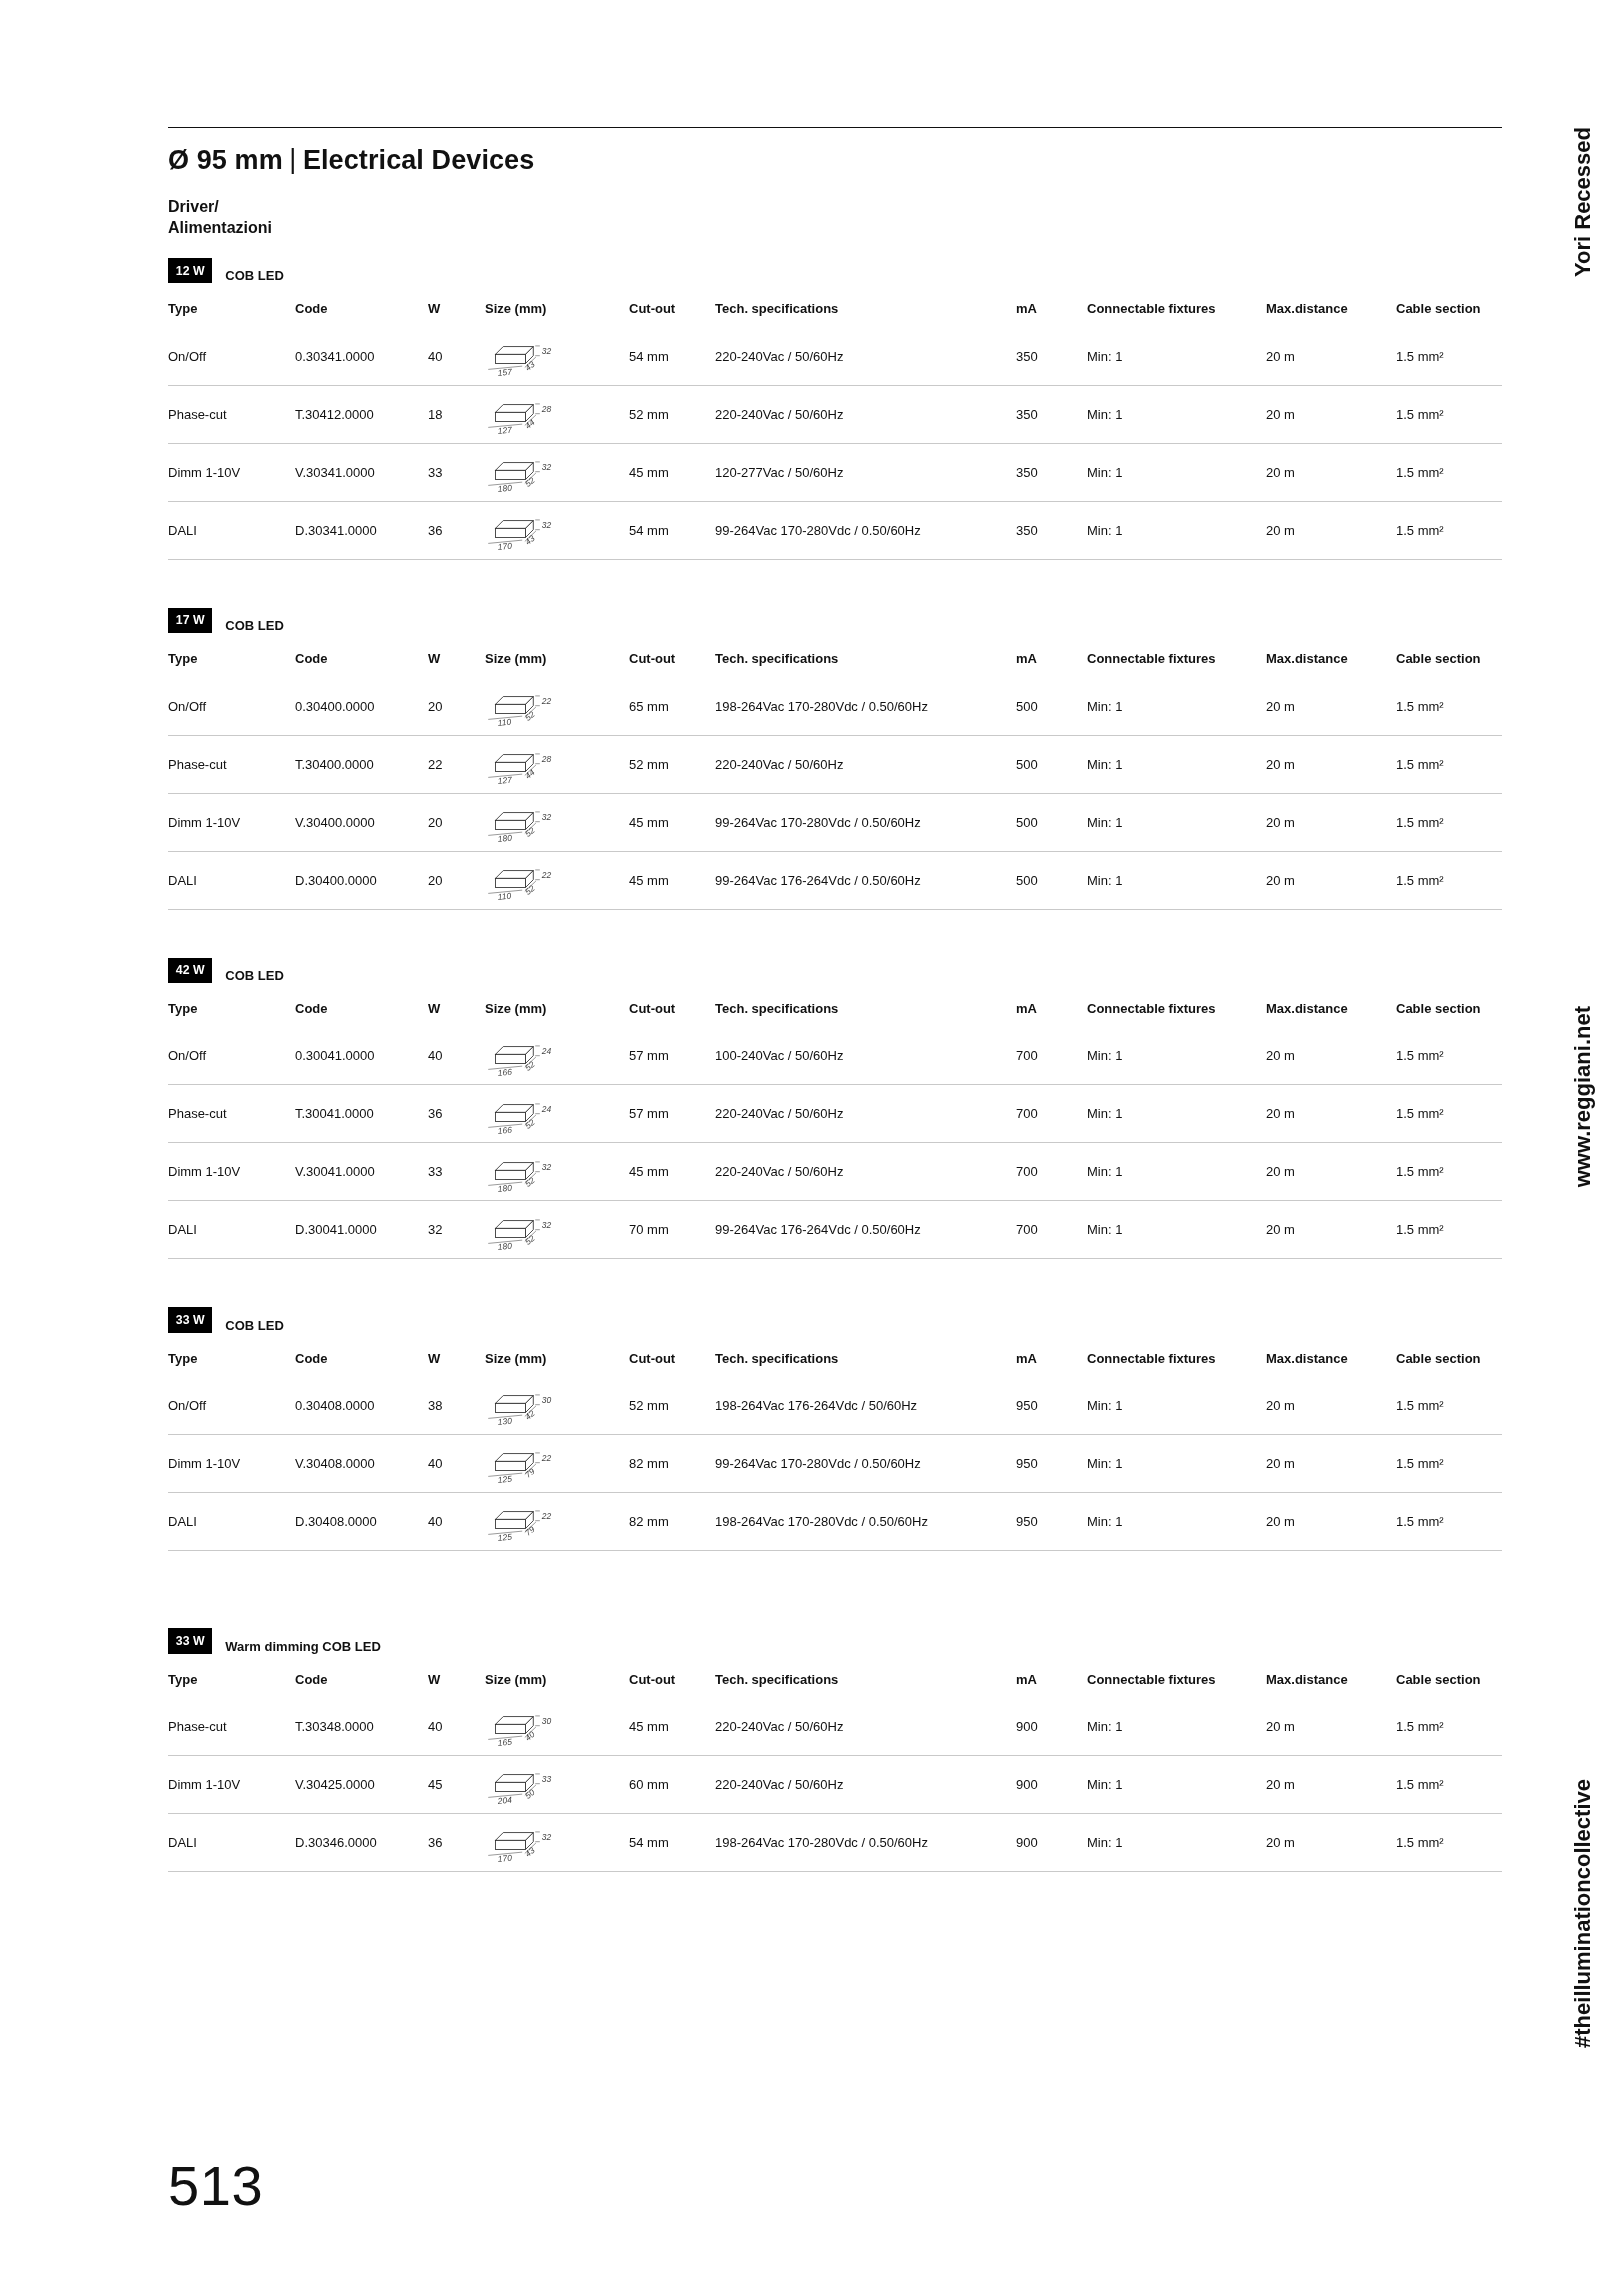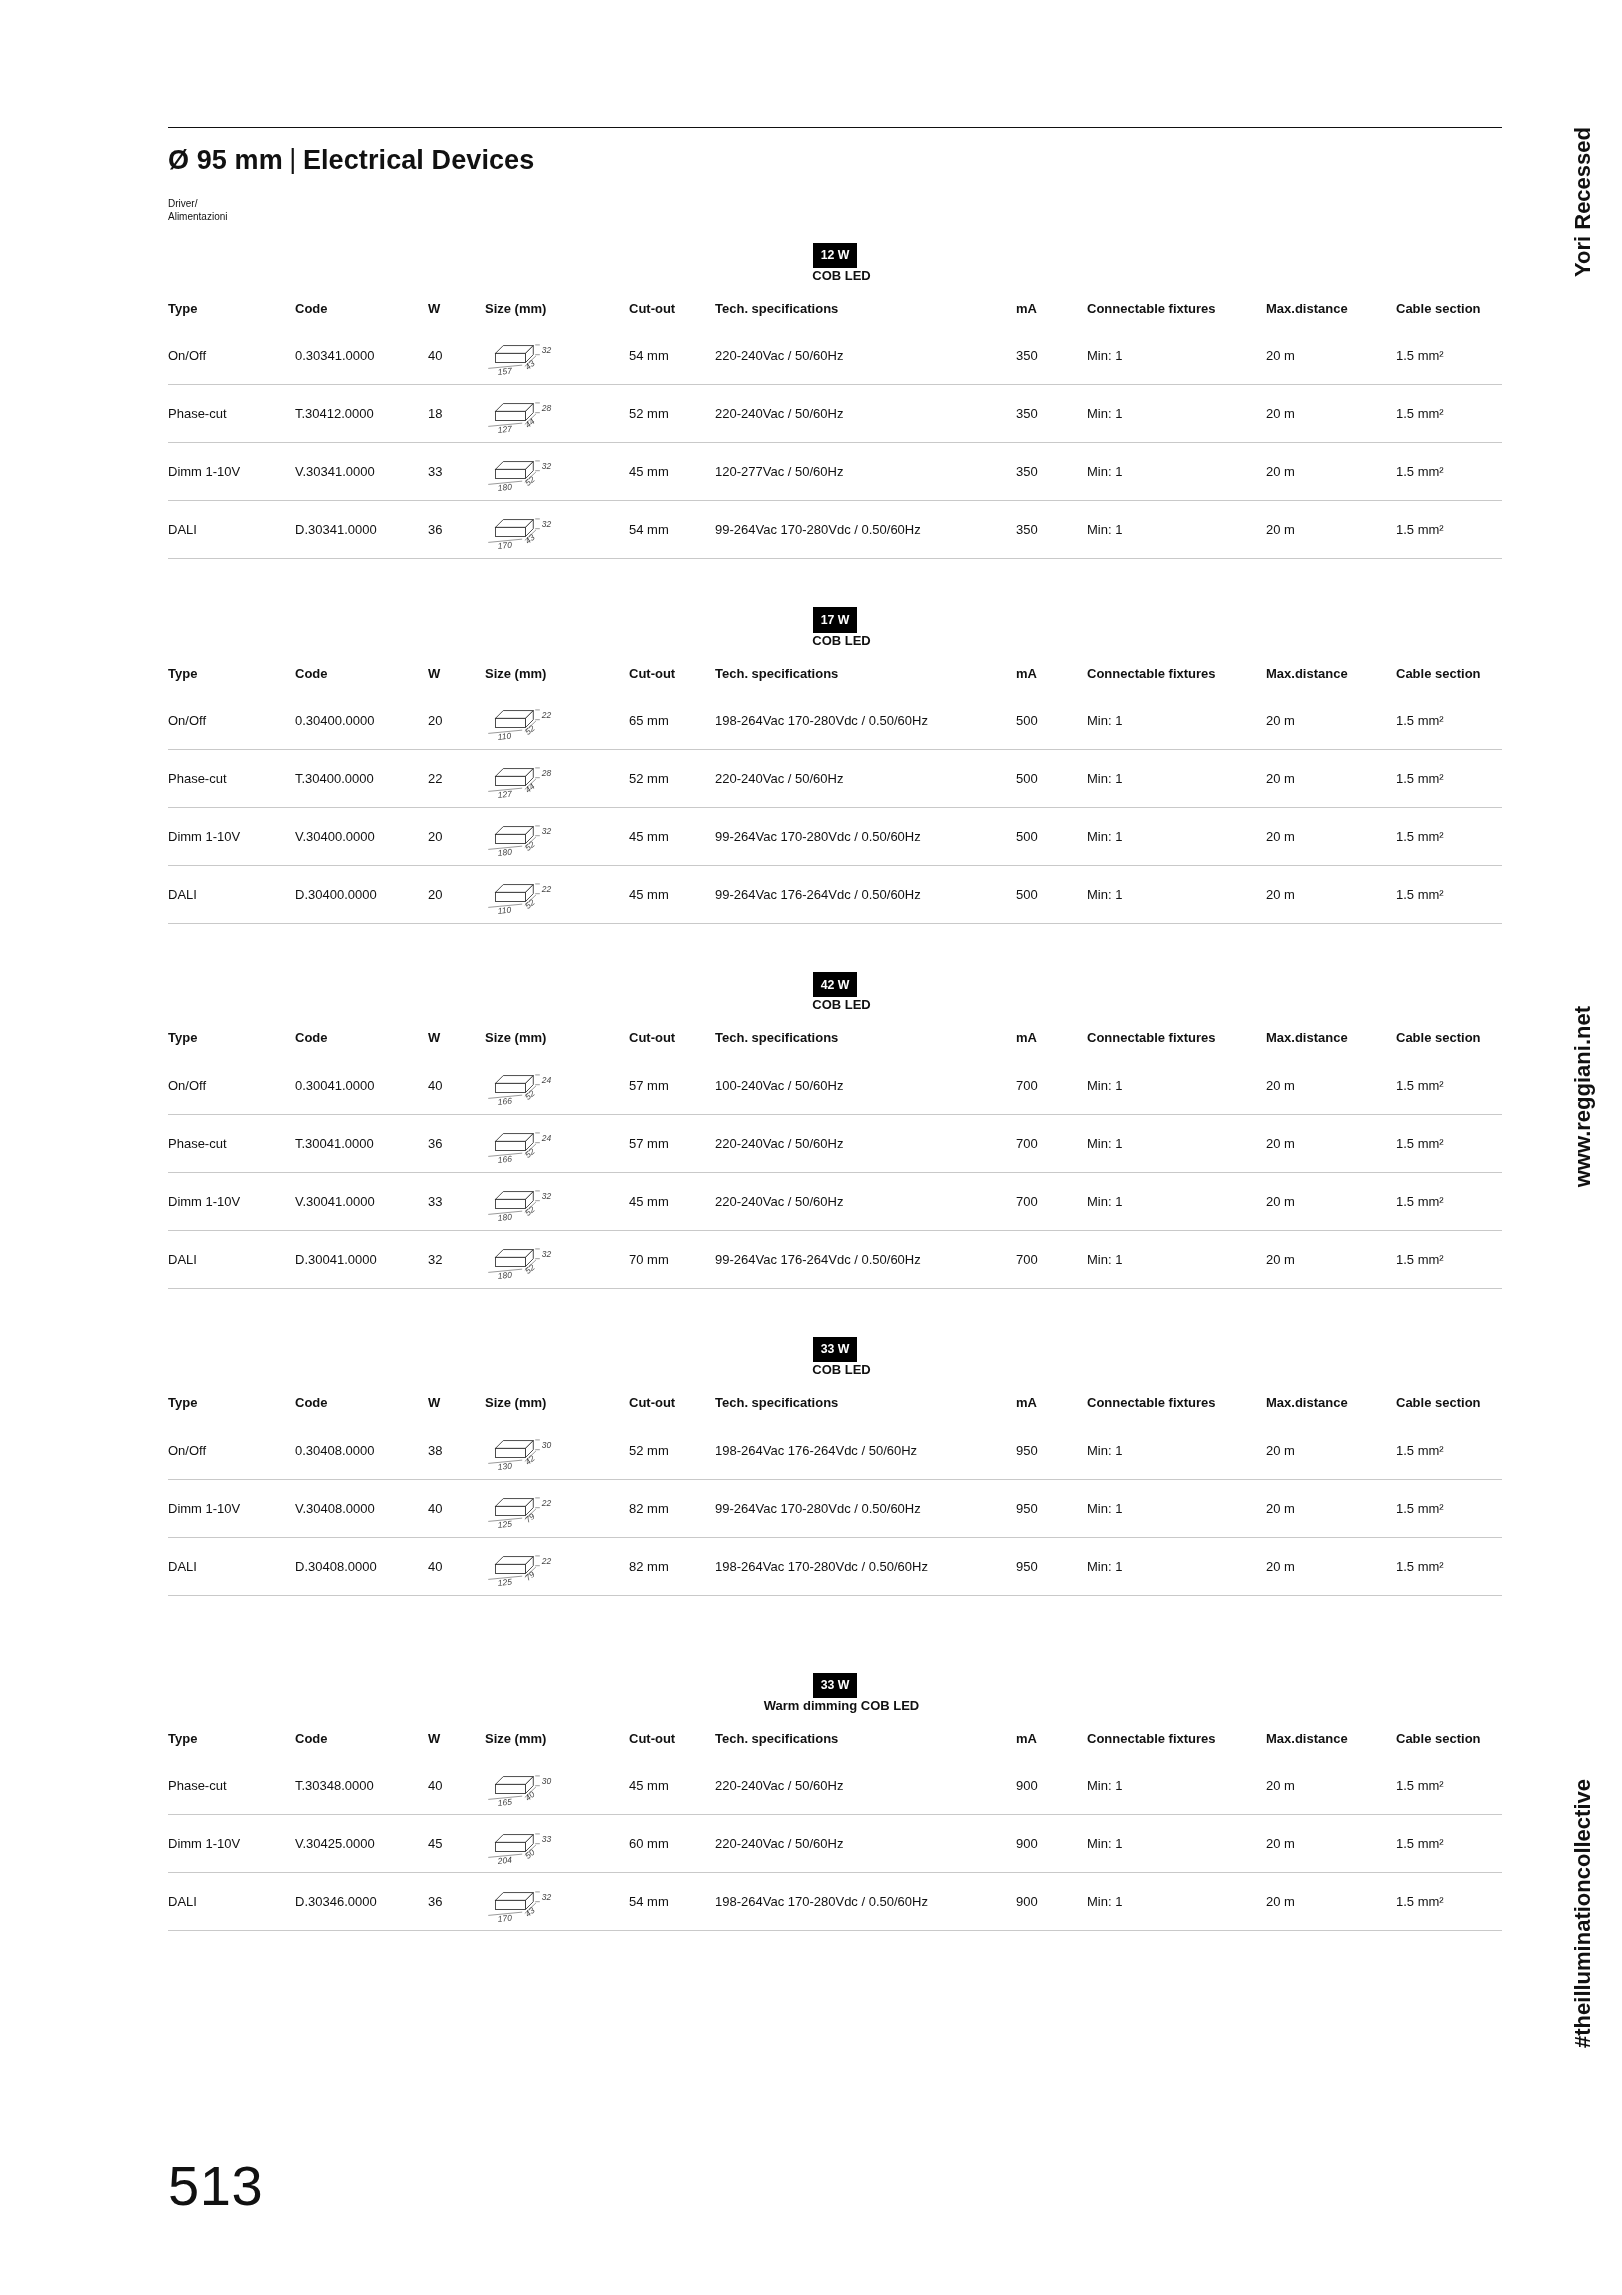--- a/index.html
+++ b/index.html
@@ -3,26 +3,26 @@
 <meta charset="utf-8">
 <style>
   * { margin:0; padding:0; box-sizing:border-box; }
   html,body { background:#ffffff; }
   body { font-family:"Liberation Sans", sans-serif; color:#111111; }
   .page { position:relative; width:1623px; height:2295px; background:#ffffff; overflow:hidden;margin-left:12px; }
   .content { position:absolute; left:156px; top:127px; width:1334px; }
   .top-rule { height:0; border-top:1.3px solid #111111; }
   .title { margin-top:17px; font-size:27px; font-weight:700; letter-spacing:0.1px; }
   .title .t-sep { font-weight:400; margin:0 6.5px; position:relative; top:-1.3px; }
-  .subtitle { margin-top:21px; font-size:10px; font-weight:400; line-height:1.3; }
+  .subtitle { margin-top:21px; font-size:16px; font-weight:700; line-height:1.3; }
   #sections { margin-top:19.5px; }
   .section { margin-top:48px; }
   .section:first-child { margin-top:0; }
   .section:last-child { margin-top:77px; }
-  .sec-head { display:flex; align-items:center; margin-bottom:6.5px;flex-direction:column; }
+  .sec-head { display:flex; align-items:flex-end; margin-bottom:6.5px; }
   .badge { background:#000000; color:#ffffff; font-weight:700; font-size:12.3px; line-height:1; padding:6.5px 7.8px; }
   .sec-label { margin-left:13px; font-weight:700; font-size:13px; }
   .tr { display:grid; grid-template-columns:127px 133px 57px 144px 86px 301px 71px 179px 130px 106px; align-items:center; }
   .thr { height:38px; font-weight:700; font-size:13px; }
   .row { min-height:58px; border-bottom:0.6px solid #c9c9c9; font-size:13px; }
   .td { padding-right:6.5px; }
   .cell-code { font-weight:400; }
   .cell-size svg { display:block; margin-top:1.3px; }
   .face { fill:#ffffff; stroke:#2e2e2e; stroke-width:1.3; }
   .dim { stroke:#666666; stroke-width:1; }

